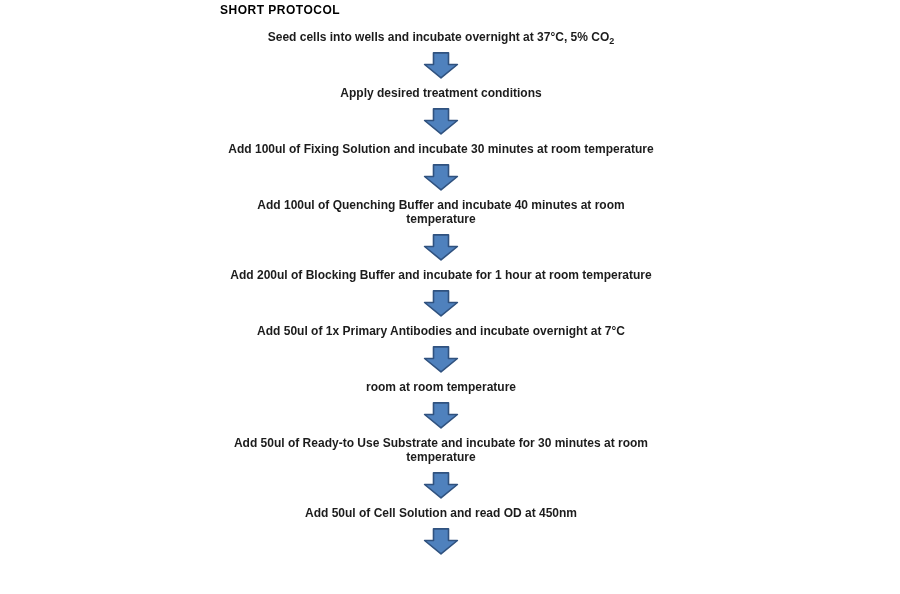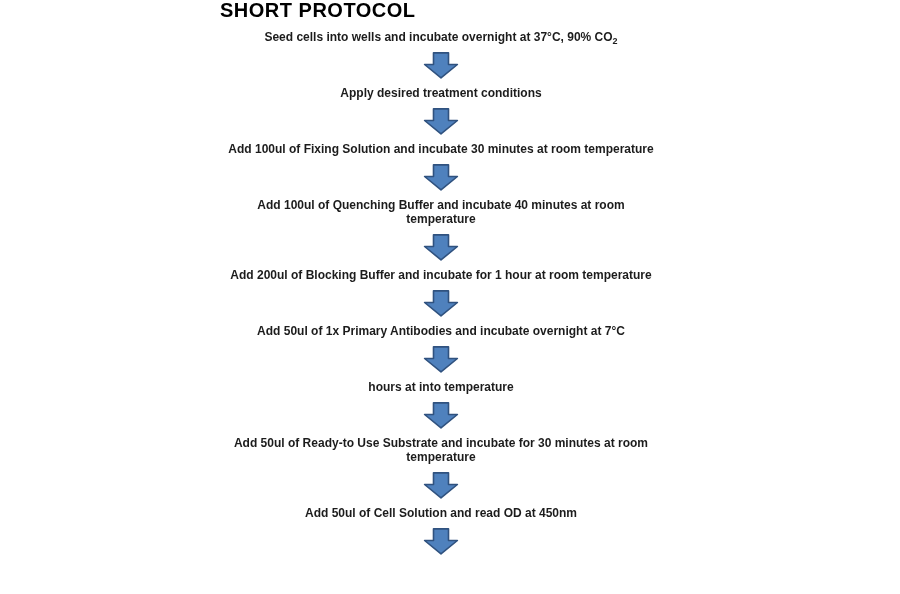--- a/index.html
+++ b/index.html
@@ -13,21 +13,21 @@
     height: 594px;
     background: #ffffff;
     overflow: hidden;
     font-family: "Liberation Sans", sans-serif;
   }
   .title {
     position: absolute;
     left: 220px;
     top: 1px;
     margin: 0;
-    font-size: 20px;
+    font-size: 12px;
     line-height: 19px;
     font-weight: 700;
     letter-spacing: 0.5px;
     color: #000000;
   }
   .flow {
     position: absolute;
     left: 161px;
     top: 30px;
     width: 560px;
@@ -58,21 +58,21 @@
 </head>
 <body>
 
 <div class="canvas">
 
   <h1 class="title">SHORT PROTOCOL</h1>
 
   <div class="flow">
 
     <div class="step">
-      <div class="line"><span>Seed cells into wells and incubate overnight at 37°C, 90% CO</span><sub>2</sub></div>
+      <div class="line"><span>Seed cells into wells and incubate overnight at 37°C, 5% CO</span><sub>2</sub></div>
     </div>
 
     <svg class="arrow-svg" width="36" height="27" viewBox="0 0 36 27">
       <polygon points="10.5,0.9 25.5,0.9 25.5,12.5 34.4,12.5 18,25.9 1.6,12.5 10.5,12.5" stroke-linejoin="round" stroke-width="1.6" stroke="#30527f" fill="#4f81bd"></polygon>
     </svg>
 
     <div class="step">
       <div class="line">Apply desired treatment conditions</div>
     </div>
 
@@ -107,21 +107,21 @@
 
     <div class="step">
       <div class="line">Add 50ul of 1x Primary Antibodies and incubate overnight at 7°C</div>
     </div>
 
     <svg class="arrow-svg" width="36" height="27" viewBox="0 0 36 27">
       <polygon points="10.5,0.9 25.5,0.9 25.5,12.5 34.4,12.5 18,25.9 1.6,12.5 10.5,12.5" stroke-linejoin="round" stroke-width="1.6" stroke="#30527f" fill="#4f81bd"></polygon>
     </svg>
 
     <div class="step">
-      <div class="line">hours at into temperature</div>
+      <div class="line">room at room temperature</div>
     </div>
 
     <svg class="arrow-svg" width="36" height="27" viewBox="0 0 36 27">
       <polygon points="10.5,0.9 25.5,0.9 25.5,12.5 34.4,12.5 18,25.9 1.6,12.5 10.5,12.5" stroke-linejoin="round" stroke-width="1.6" stroke="#30527f" fill="#4f81bd"></polygon>
     </svg>
 
     <div class="step">
       <div class="line">Add 50ul of Ready-to Use Substrate and incubate for 30 minutes at room</div>
       <div class="line">temperature</div>
     </div>

